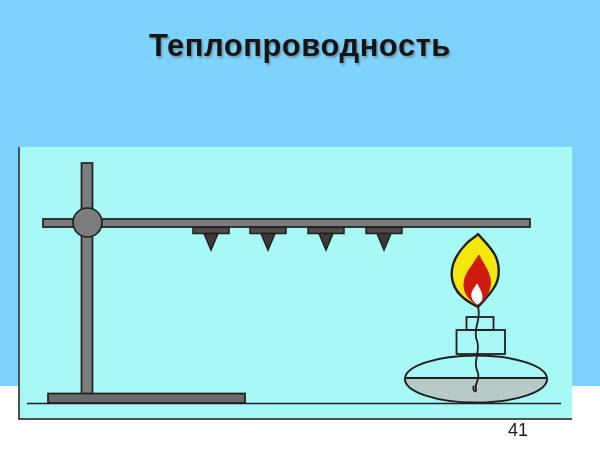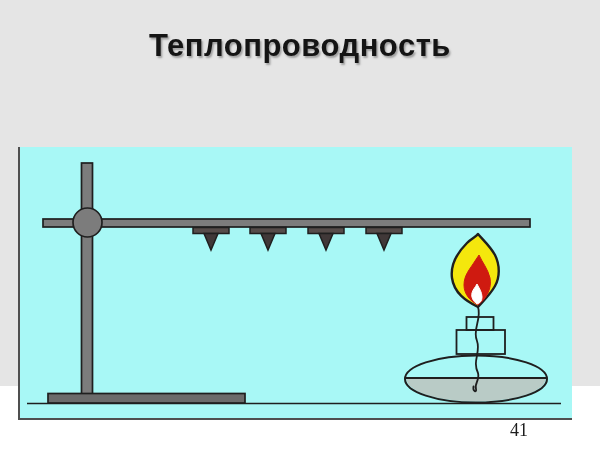--- a/index.html
+++ b/index.html
@@ -8,21 +8,21 @@
     background: #ffffff;
     width: 600px;
     height: 450px;
     overflow: hidden;
     font-family: "Liberation Sans", sans-serif;
   }
   .slide {
     position: relative;
     width: 600px;
     height: 386px;
-    background: #e5e5e5;
+    background: #7dd3fc;
   }
   .slide-title {
     position: absolute;
     top: 28px;
     left: 0;
     width: 100%;
     text-align: center;
     font-size: 31px;
     font-weight: bold;
     letter-spacing: 0.5px;
@@ -33,21 +33,21 @@
     position: absolute;
     left: 18px;
     top: 147px;
     width: 554px;
     height: 273px;
   }
   .page-number {
     position: absolute;
     top: 420px;
     right: 72px;
-    font-family: Liberation Serif, serif;
+    font-family: Liberation Sans, sans-serif;
     font-size: 18px;
     color: #1c1c1c;
   }
 </style>
 </head>
 <body>
 
 <div class="slide">
 
   <div class="slide-title">Теплопроводность</div>

